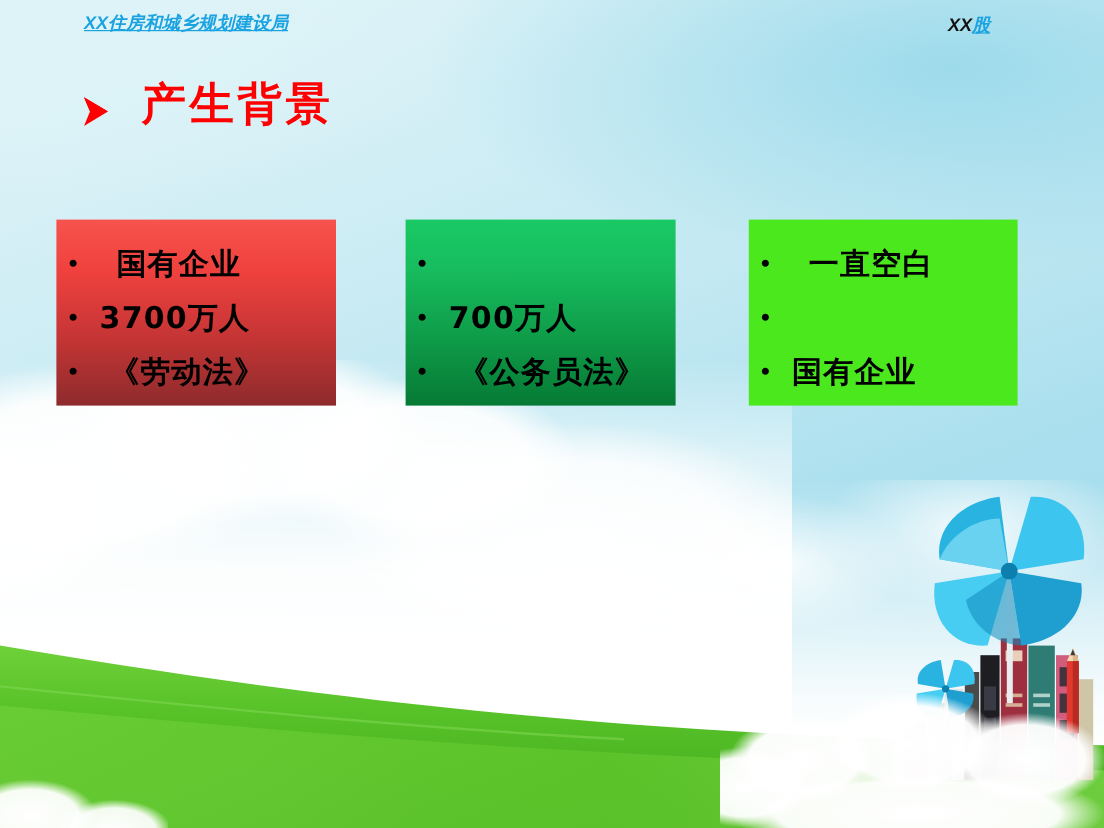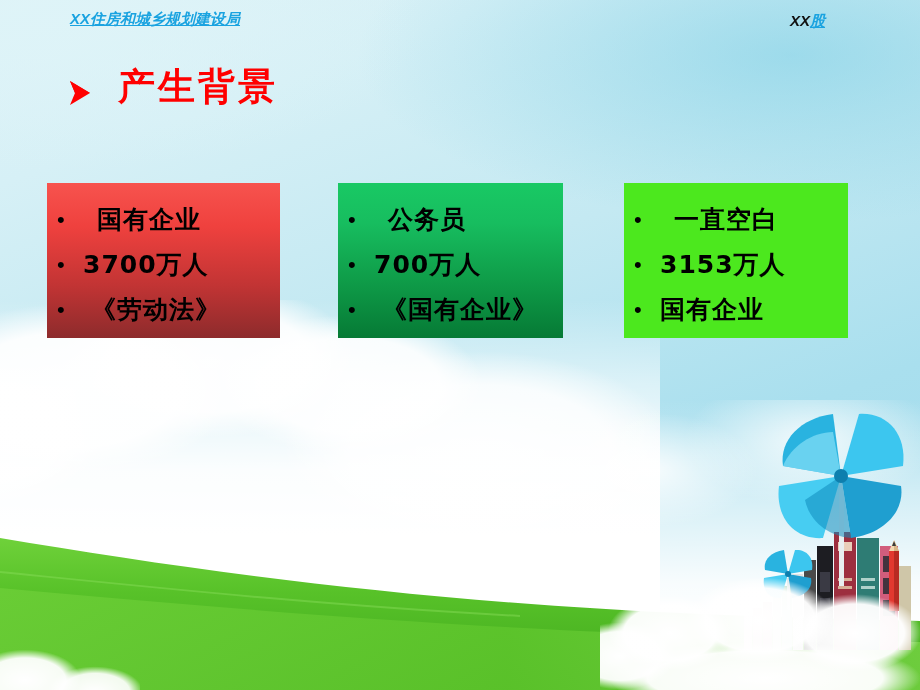--- a/index.html
+++ b/index.html
@@ -334,40 +334,38 @@
       </div>
       <div class="bullet-line">
         <span class="bullet-dot">•</span>
         <span class="bullet-label indent-2">《劳动法》</span>
       </div>
     </div>
 
     <div class="box box-green">
       <div class="bullet-line">
         <span class="bullet-dot">•</span>
-        <span class="bullet-label indent-1">公务员</span>
       </div>
       <div class="bullet-line">
         <span class="bullet-dot">•</span>
         <span class="bullet-label indent-0">700万人</span>
       </div>
       <div class="bullet-line">
         <span class="bullet-dot">•</span>
-        <span class="bullet-label indent-2">《国有企业》</span>
+        <span class="bullet-label indent-2">《公务员法》</span>
       </div>
     </div>
 
     <div class="box box-lime">
       <div class="bullet-line">
         <span class="bullet-dot">•</span>
         <span class="bullet-label indent-1">一直空白</span>
       </div>
       <div class="bullet-line">
         <span class="bullet-dot">•</span>
-        <span class="bullet-label indent-0">3153万人</span>
       </div>
       <div class="bullet-line">
         <span class="bullet-dot">•</span>
         <span class="bullet-label indent-0">国有企业</span>
       </div>
     </div>
 
   </div>
 
 </div>

